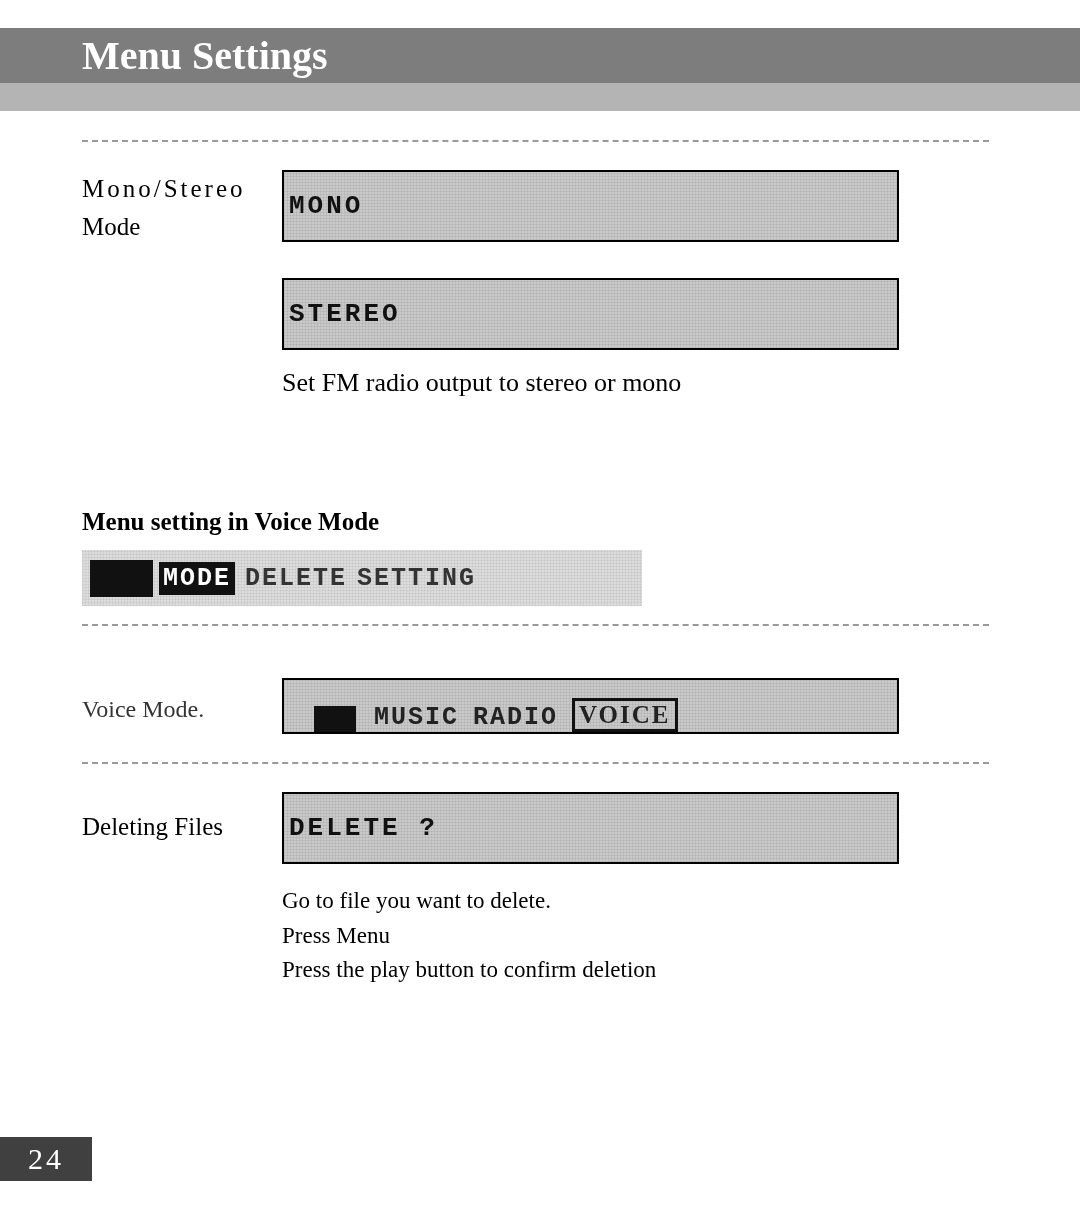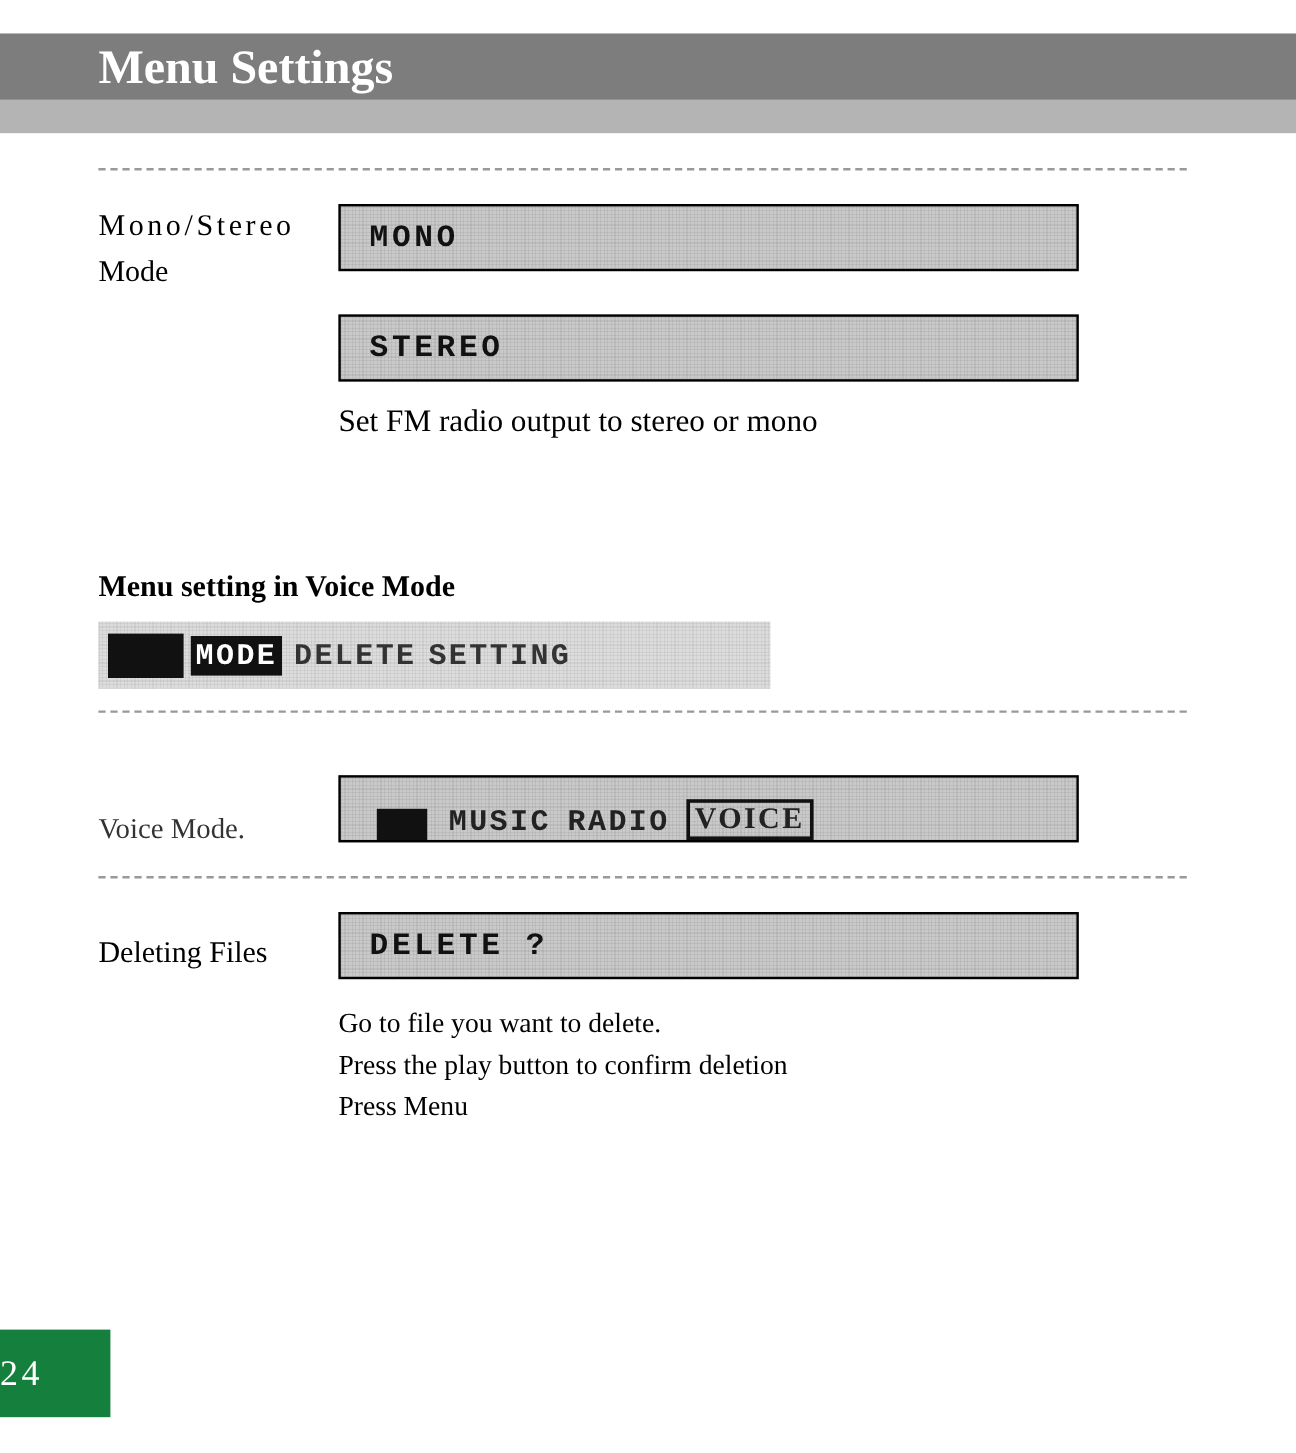--- a/index.html
+++ b/index.html
@@ -57,29 +57,29 @@
     padding-right: 12px;
   }
   .mono-stereo-label {
     letter-spacing: 3px;
   }
   .right-col {
     flex: 1;
   }
   .lcd-box {
     width: 617px;
-    height: 56px;
+    height: 72px;
     background: #c9c9c9;
     background-image:
       repeating-linear-gradient(0deg, rgba(0,0,0,0.06) 0 1px, transparent 1px 3px),
       repeating-linear-gradient(90deg, rgba(0,0,0,0.06) 0 1px, transparent 1px 3px);
     border: 2px solid #000;
     display: flex;
     align-items: center;
-    padding-left: 24px;
+    padding-left: 5px;
     font-family: "Courier New", monospace;
     font-size: 26px;
     font-weight: bold;
     letter-spacing: 3px;
     color: #111;
   }
   .lcd-spacer { height: 36px; }
   .desc-text {
     font-size: 26px;
     margin-top: 18px;
@@ -124,21 +124,21 @@
     margin-right: 10px;
   }
   .section3 {
     display:flex;
     margin-top: 52px;
   }
   .voice-mode-cut {
     font-size: 24px;
     color: #333;
     position: relative;
-    top: 26px;
+    top: 12px;
     margin-top: 37px;
   }
   .lcd-mode-row {
     width: 617px;
     height: 56px;
     background: #c9c9c9;
     background-image:
       repeating-linear-gradient(0deg, rgba(0,0,0,0.06) 0 1px, transparent 1px 3px),
       repeating-linear-gradient(90deg, rgba(0,0,0,0.06) 0 1px, transparent 1px 3px);
     border: 2px solid #000;
@@ -172,27 +172,27 @@
   .steps {
     font-size: 23px;
     margin-top: 20px;
     line-height: 1.5;
   }
   .page-num-box {
     position: absolute;
     bottom: 30px;
     left: 0;
     width: 92px;
-    height: 73px;
-    background: #15803d;
+    height: 44px;
+    background: #404040;
     color: #fff;
     font-size: 30px;
     display:flex;
     align-items:center;
-    justify-content:flex-start;
+    justify-content:center;
     letter-spacing: 3px;
   }
   .divider-gap { height: 28px; }
 </style>
 </head>
 <body>
 
 <div class="header-band"></div>
 <div class="header-dark">
   <span class="header-title">Menu Settings</span>
@@ -247,22 +247,22 @@
   <div class="dotted-divider"></div>
 
   <div class="section4">
     <div class="label-col">Deleting  Files</div>
     <div class="right-col">
       <div class="lcd-box">
         <span>DELETE ?</span>
       </div>
       <div class="steps">
         <div>Go to file you want to delete.</div>
+        <div>Press Menu</div>
         <div>Press the play button to confirm deletion</div>
-        <div>Press Menu</div>
       </div>
     </div>
   </div>
 
 </div>
 
 <div class="page-num-box">
   <span>24</span>
 </div>
 

